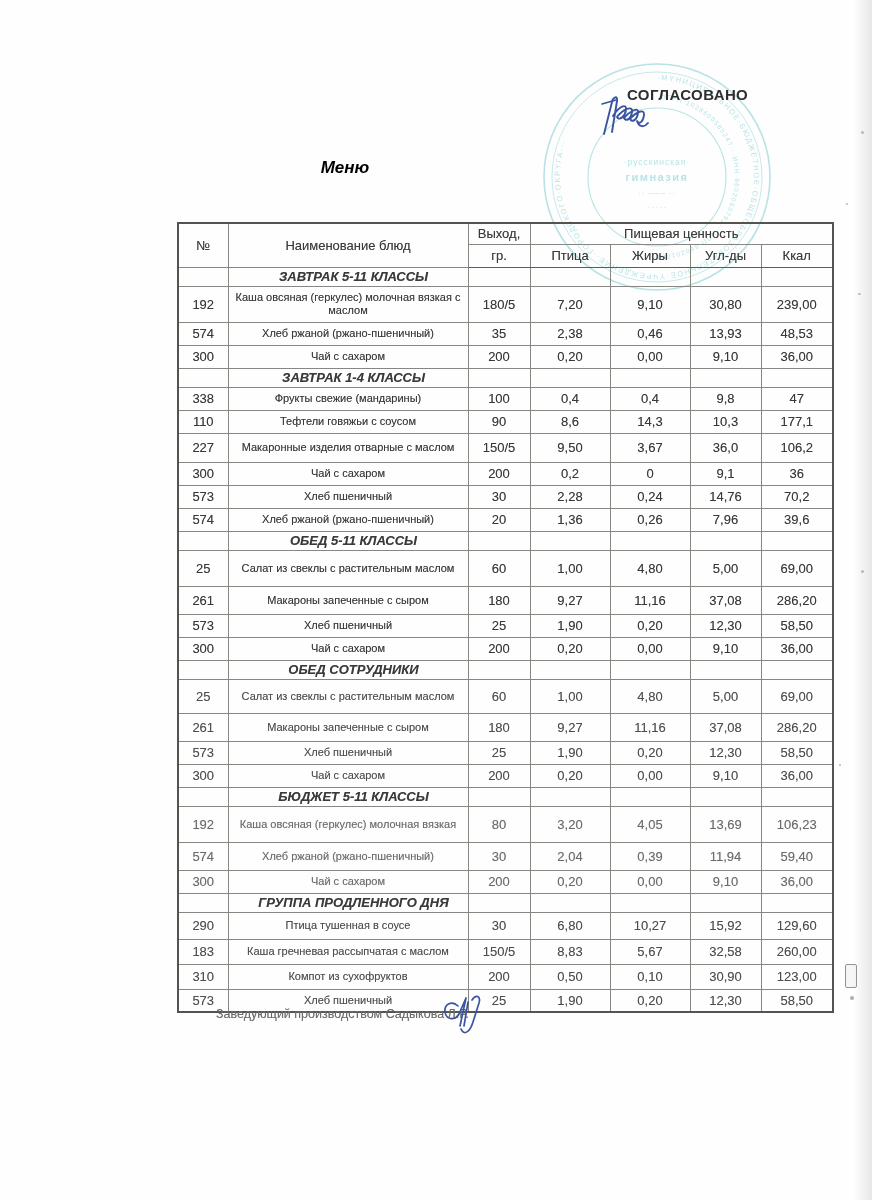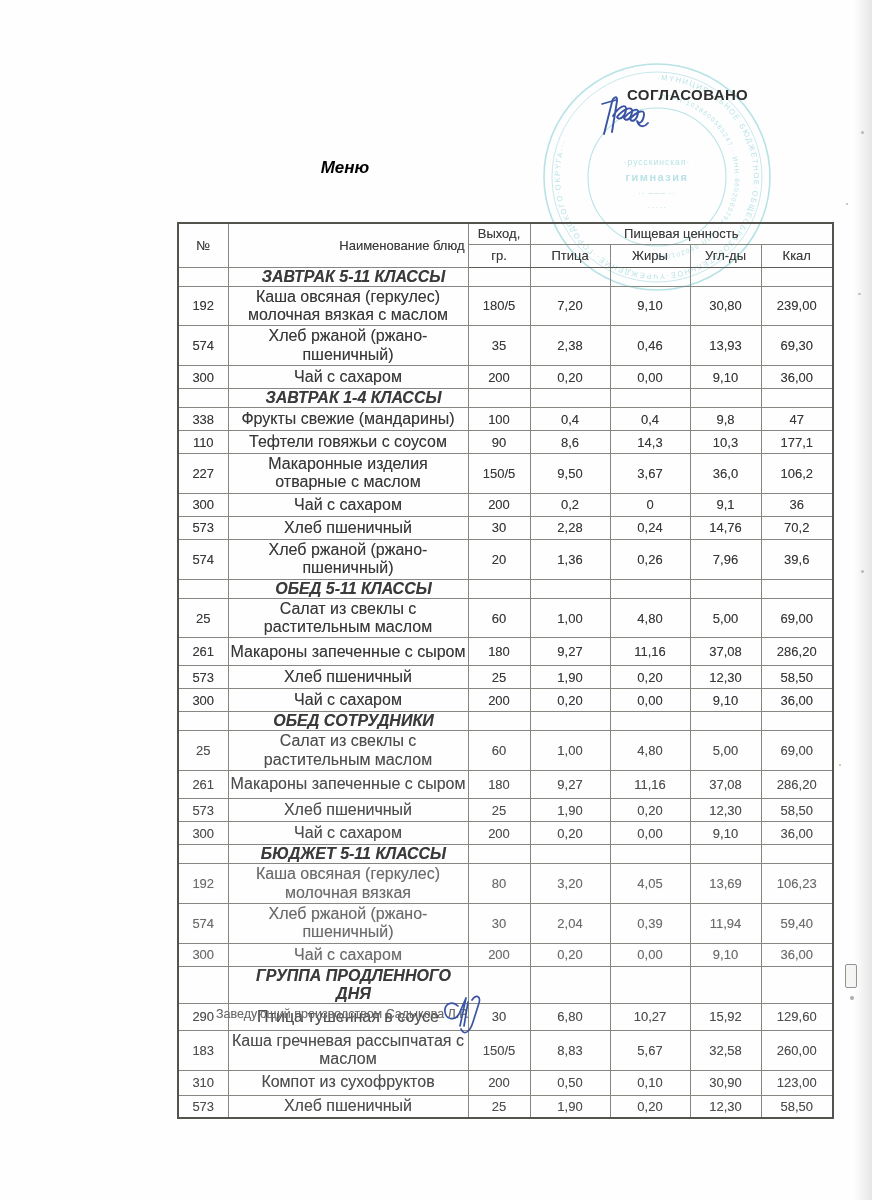--- a/index.html
+++ b/index.html
@@ -43,28 +43,28 @@
     text-shadow:0 0 .5px rgba(70,70,70,.5);}
   .menu-table td,.menu-table th{
     border:1px solid #878782;padding:0 3px;text-align:center;vertical-align:middle;
     font-weight:normal;overflow:hidden;}
   .menu-table{border:2px solid #55534e;}
   .menu-table thead th{font-size:13px;color:#3a3a3a;}
   .menu-table thead tr.h1{height:21px;}
   .menu-table thead tr.h2{height:23px;}
   .menu-table thead tr.h2 th{border-bottom:1.5px solid #5d5b56;}
   th.nutrition-span{font-size:14px;}
-  th.name-head{font-size:12.5px;text-align:right;}
+  th.name-head{font-size:12.5px;}
 
   tr.sec-row{height:19px;}
-  td.sec-title{font-weight:bold;font-style:italic;font-size:16px;color:#3a3a3a;padding-left:14px;}
+  td.sec-title{font-weight:bold;font-style:italic;font-size:13px;color:#3a3a3a;padding-left:14px;}
 
   tr.data-row{height:23px;}
   tr.data-row td{font-size:13px;}
-  tr.data-row td.name-cell{font-size:16px;line-height:1.15;padding:1px 2px;}
+  tr.data-row td.name-cell{font-size:11px;line-height:1.15;padding:1px 2px;}
   tr.data-row.sec0.r0,tr.data-row.sec2.r0,tr.data-row.sec4.r0{height:36px;}
   tr.data-row.sec3.r0{height:34px;}
   tr.data-row.sec1.r2{height:29px;}
   tr.data-row.sec2.r1,tr.data-row.sec3.r1,tr.data-row.sec4.r1{height:28px;}
   tr.data-row.sec5.r0{height:27px;}
   tr.data-row.sec5.r1,tr.data-row.sec5.r2{height:25px;padding-left:8px;}
 
   
   tr.s-norm{color:#383838;}
   tr.s-f1{color:#4e4e4e;text-shadow:0 0 .6px rgba(100,100,100,.5);}
@@ -162,21 +162,21 @@
           <td class="num-cell">30,80</td>
           <td class="num-cell">239,00</td>
         </tr>
         <tr class="data-row sec0 r1 s-norm">
           <td class="num-cell">574</td>
           <td class="name-cell">Хлеб ржаной (ржано-пшеничный)</td>
           <td class="num-cell">35</td>
           <td class="num-cell">2,38</td>
           <td class="num-cell">0,46</td>
           <td class="num-cell">13,93</td>
-          <td class="num-cell">69,30</td>
+          <td class="num-cell">48,53</td>
         </tr>
         <tr class="data-row sec0 r2 s-norm">
           <td class="num-cell">300</td>
           <td class="name-cell">Чай с сахаром</td>
           <td class="num-cell">200</td>
           <td class="num-cell">0,20</td>
           <td class="num-cell">0,00</td>
           <td class="num-cell">9,10</td>
           <td class="num-cell">36,00</td>
         </tr>

